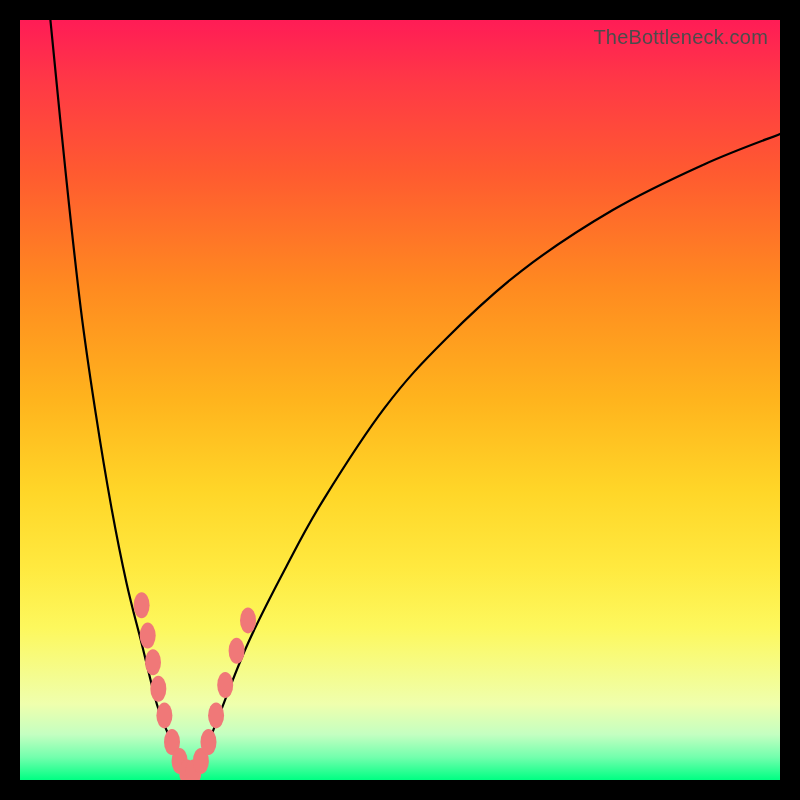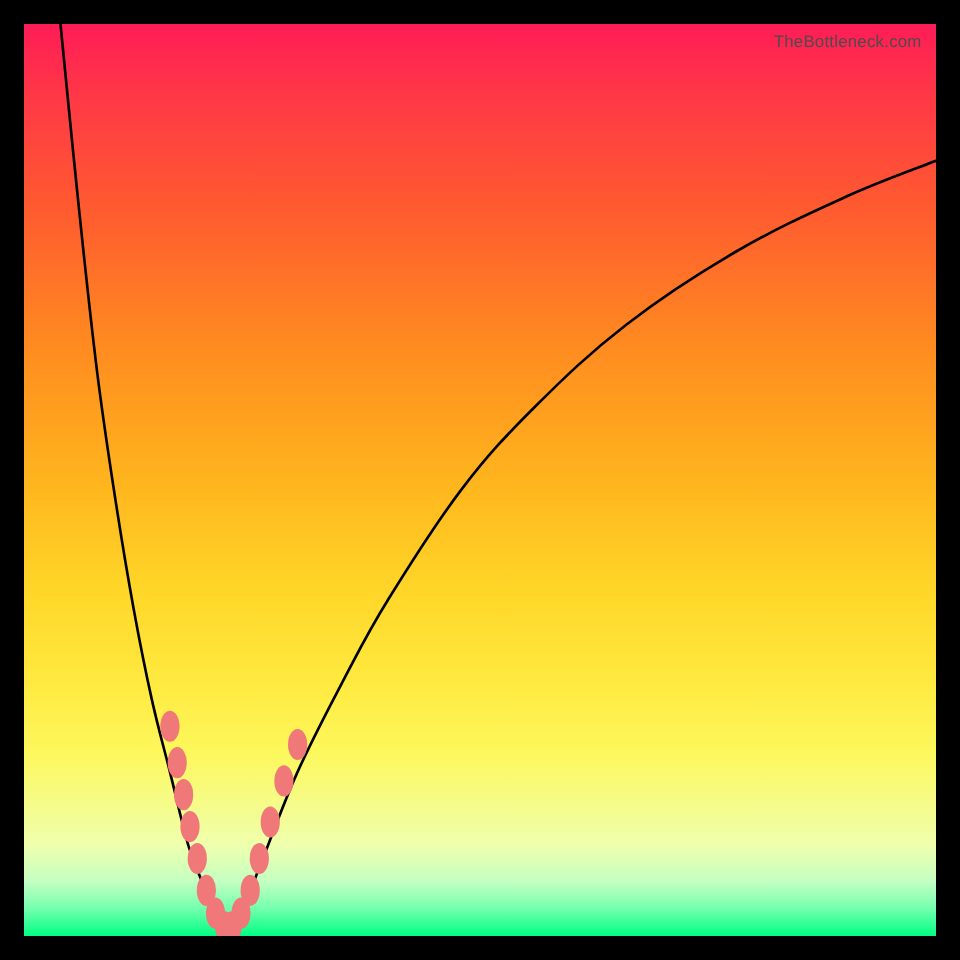--- a/index.html
+++ b/index.html
@@ -45,21 +45,21 @@
       #c4ffc1 94%,
       #73ffad 97%,
       #00ff83 100%
     );
   }
   .watermark {
     position: absolute;
     top: 6px;
     right: 12px;
     color: #4c4c4c;
-    font-size: 14px;
+    font-size: 20px;
     font-weight: 500;
     letter-spacing: 0.2px;
     user-select: none;
   }
   svg.curves {
     position: absolute;
     left: 0;
     top: 0;
     width: 100%;
     height: 100%;

